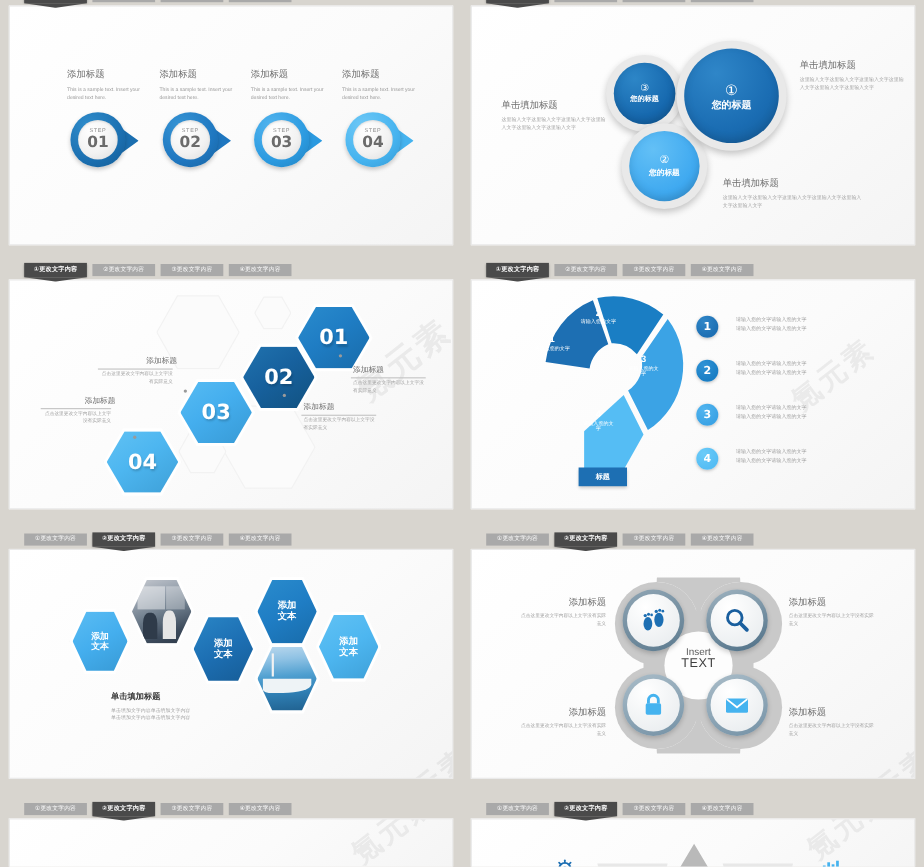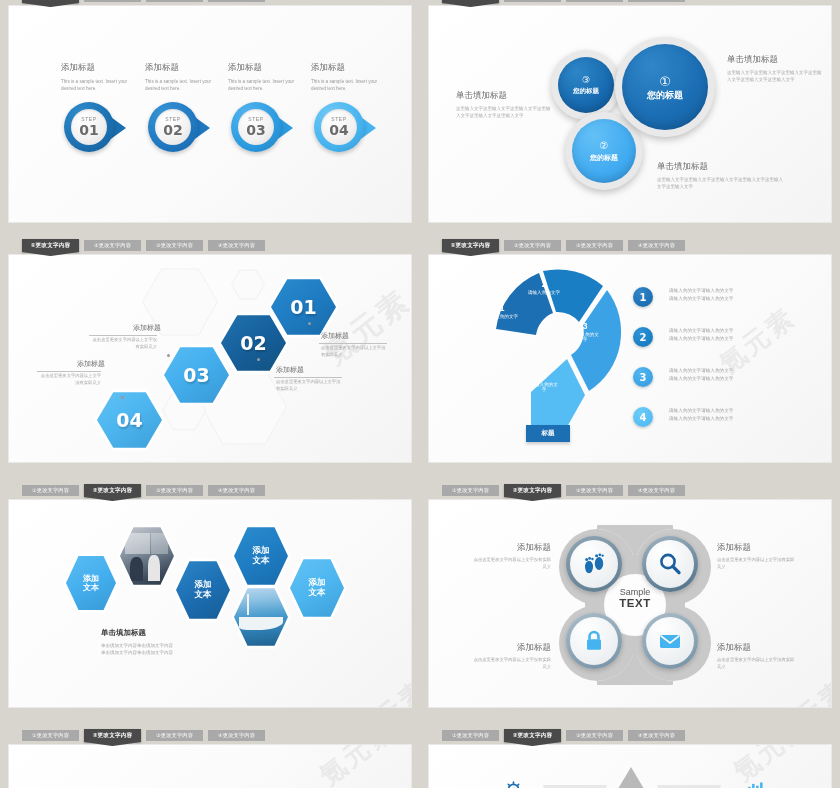--- a/index.html
+++ b/index.html
@@ -216,21 +216,21 @@
     display: flex; align-items: flex-end; justify-content: center;
   }
   .photo-hex {
     position: absolute;
     clip-path: polygon(25% 2%, 75% 2%, 100% 50%, 75% 98%, 25% 98%, 0% 50%);
   }
   .sampletext {
     position: absolute; text-align: center; line-height: 1.05;
   }
   .sampletext .l1 { font-size: 9px; color: #5a5a5a; }
-  .sampletext .l2 { font-size: 11.5px; color: #3f3f3f; font-weight: bold; letter-spacing: .5px; }
+  .sampletext .l2 { font-size: 11.5px; color: #3f3f3f; font-weight: normal; letter-spacing: .5px; }
 </style>
 </head>
 <body>
 
 <div id="page">
   <div class="grid">
 
     <div class="slide-wrap firstrow">
       <div class="tabbar" style="margin-top:-9px;">
         <div class="tab active">①更改文字内容</div>
@@ -620,21 +620,21 @@
         <div class="iconcirc" style="left:213px; top:113px; width:56px; height:56px; background:linear-gradient(160deg,#a9bcc8,#7592a6);">
           <div class="face2">
             <svg width="26" height="26" viewBox="0 0 26 26">
               <rect x="3" y="7" width="20" height="13" rx="1.4" fill="#45b3ef"></rect>
               <path d="M3.6 7.6 L13 15 L22.4 7.6" fill="none" stroke="#ffffff" stroke-width="1.6"></path>
             </svg>
           </div>
         </div>
 
         <div class="sampletext" style="left:176px; top:88px; width:60px;">
-          <div class="l1">Sample</div>
+          <div class="l1">Insert</div>
           <div class="l2">TEXT</div>
         </div>
 
         <div style="position:absolute; left:42px; top:42px; width:80px; text-align:right;">
           <div class="t-title" style="margin-bottom:3px;">添加标题</div>
           <div class="t-body-cn" style="font-size:4.3px;">点击这里更改文字内容以上文字没有实际意义</div>
         </div>
         <div style="position:absolute; left:288px; top:42px; width:80px;">
           <div class="t-title" style="margin-bottom:3px;">添加标题</div>
           <div class="t-body-cn" style="font-size:4.3px;">点击这里更改文字内容以上文字没有实际意义</div>

